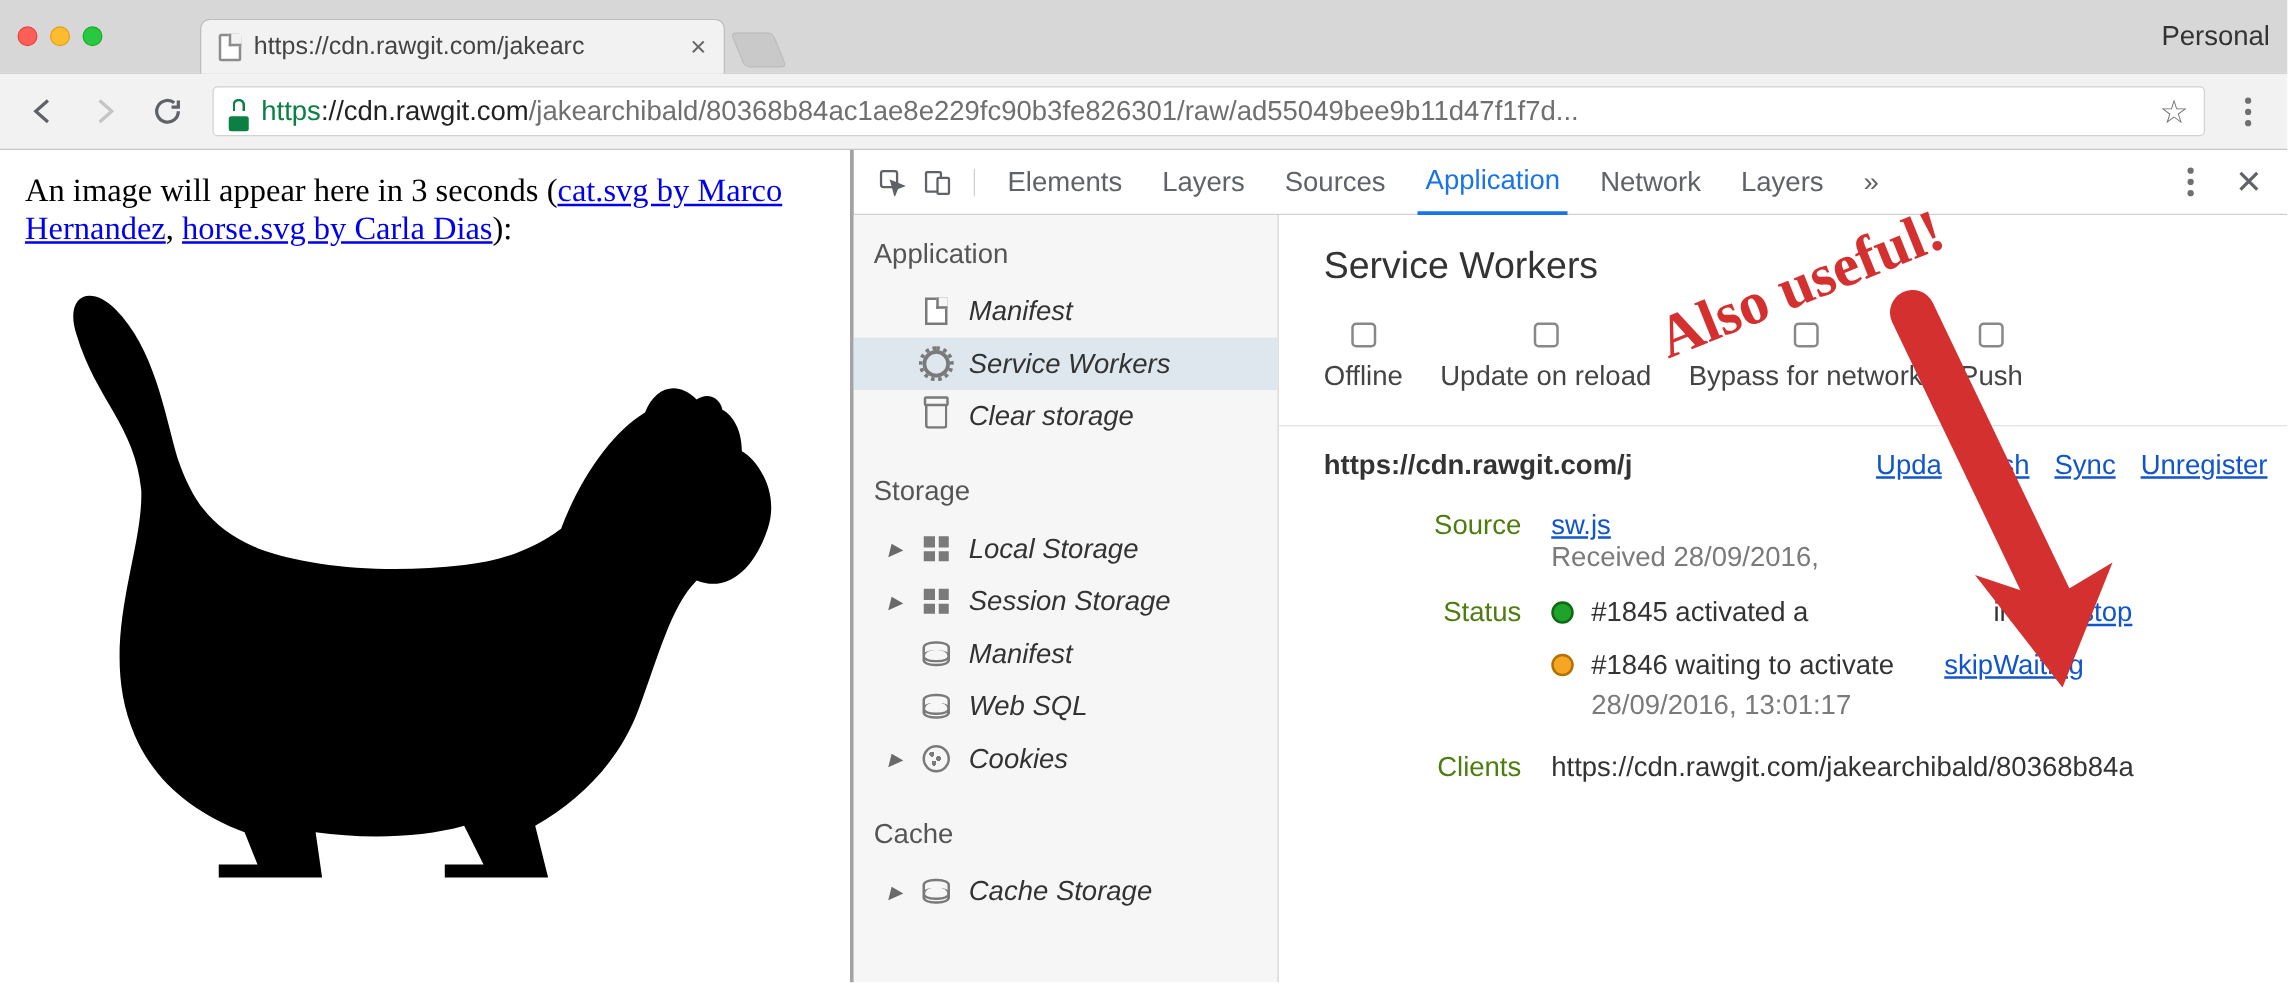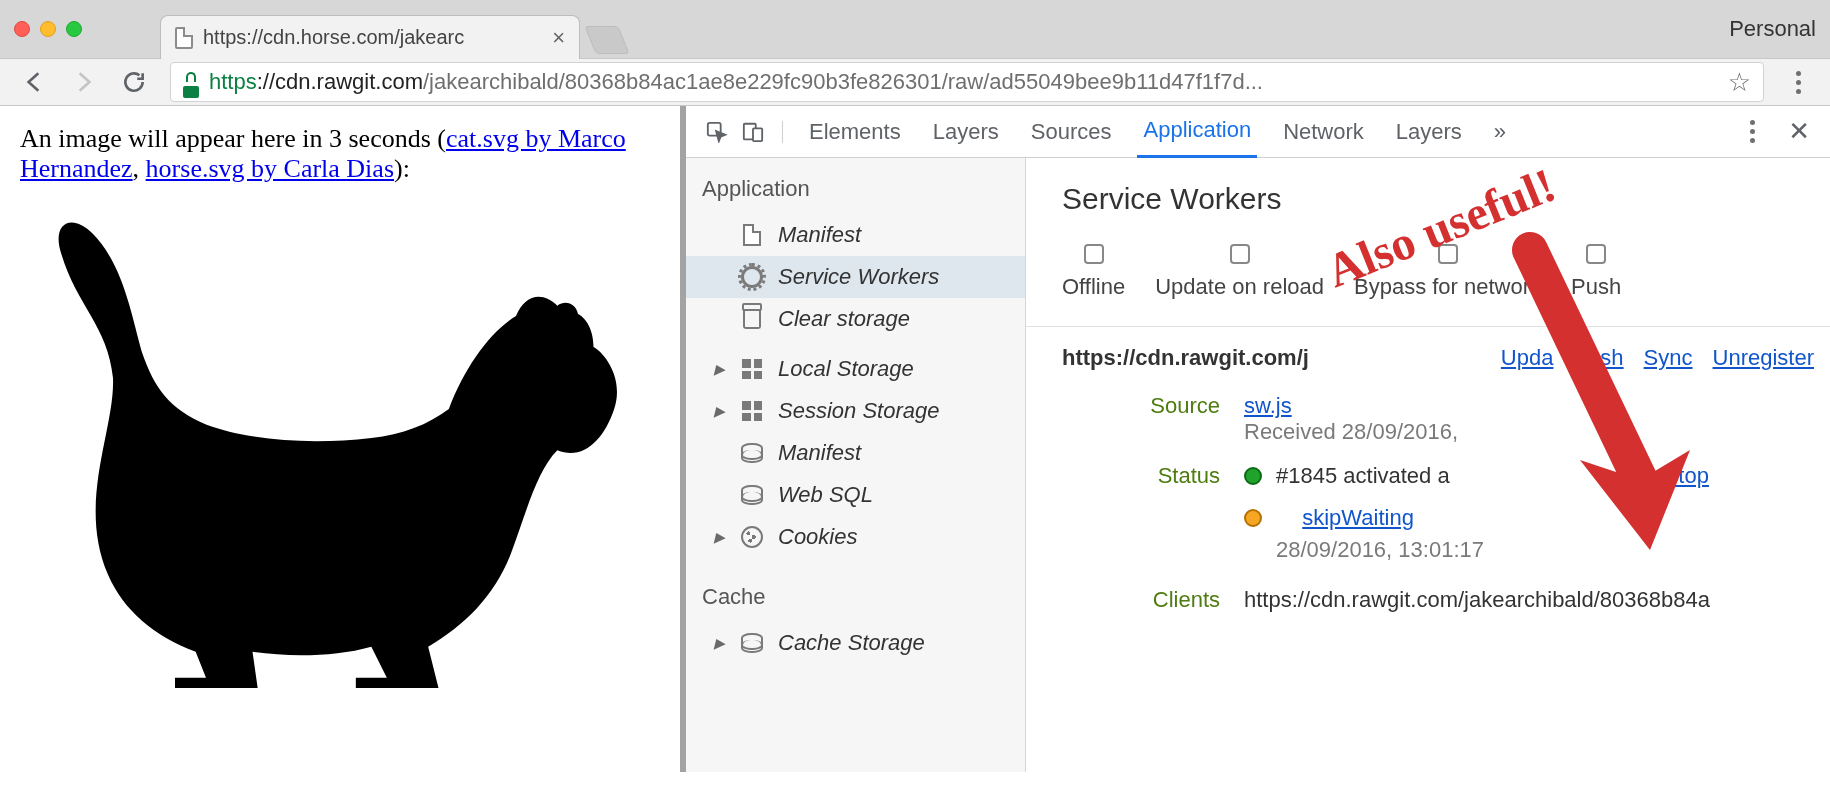--- a/index.html
+++ b/index.html
@@ -12,21 +12,21 @@
   .tl-yel { background: #febc2e; border: 1px solid #e1a116; }
   .tl-grn { background: #28c840; border: 1px solid #1aab29; }
   .tab { position: absolute; left: 160px; bottom: -1px; height: 44px; width: 420px; background: #f2f2f2; border-top-left-radius: 8px; border-top-right-radius: 8px; display: flex; align-items: center; padding: 0 14px; gap: 10px; border: 1px solid #bdbdbd; border-bottom: none; }
   .tab .file-icon { width: 18px; height: 22px; background: #fff; border: 2px solid #8c8c8c; border-radius: 2px; position: relative; }
   .tab .file-icon::after { content: ""; position: absolute; top: -2px; right: -2px; width: 8px; height: 8px; background: #f2f2f2; border-left: 2px solid #8c8c8c; border-bottom: 2px solid #8c8c8c; }
   .tab-title { font-size: 20px; color: #444; white-space: nowrap; overflow: hidden; text-overflow: ellipsis; flex: 1; }
   .tab-close { font-size: 22px; color: #666; }
   .newtab { position: absolute; left: 590px; bottom: 4px; width: 34px; height: 28px; background: #c9c9c9; border: 1px solid #bcbcbc; transform: skewX(22deg); border-radius: 4px; }
   .personal { margin-left: auto; font-size: 22px; color: #333; }
   
-  .urlbar { height: 48px; background: #f2f2f2; border-top: 1px solid #c7c7c7; border-bottom: 1px solid #c7c7c7; display: flex; align-items: center; padding: 0 20px; gap: 22px; }
+  .urlbar { height: 62px; background: #f2f2f2; border-top: 1px solid #c7c7c7; border-bottom: 1px solid #c7c7c7; display: flex; align-items: center; padding: 0 20px; gap: 22px; }
   .nav-btn { width: 28px; height: 28px; display: flex; align-items: center; justify-content: center; color: #777; }
   .nav-btn.disabled { color: #c4c4c4; }
   .nav-btn svg { width: 26px; height: 26px; }
   .url-field { flex: 1; height: 40px; background: #fff; border: 1px solid #d2d2d2; border-radius: 4px; display: flex; align-items: center; padding: 0 12px; gap: 10px; font-size: 22px; color: #333; overflow: hidden; }
   .lock { width: 16px; height: 20px; }
   .lock .body { width: 16px; height: 12px; background: #0b8043; border-radius: 2px; margin-top: 8px; }
   .lock .sh { width: 10px; height: 10px; border: 2px solid #0b8043; border-bottom: none; border-radius: 10px 10px 0 0; margin: 0 auto -4px; }
   .url-text { white-space: nowrap; overflow: hidden; text-overflow: ellipsis; flex: 1; }
   .url-text .scheme { color: #0b8043; font-weight: 500;}
   .url-text .host { color: #222; }
@@ -34,21 +34,21 @@
   .star { color: #6f6f6f; font-size: 26px; }
   .kebab { width: 24px; display: flex; flex-direction: column; gap: 4px; align-items: center; }
   .kebab i { width: 5px; height: 5px; background: #6f6f6f; border-radius: 50%; }
   
   .content { display: flex; height: calc(786px - 58px - 62px); }
   .page { width: 680px; padding: 18px 20px; font-family: "Times New Roman", serif; font-size: 26px; color: #000; }
   .page a { color: #0000ee; text-decoration: underline; }
   .cat-wrap { margin-top: 6px; }
   .cat-wrap svg { width: 620px; height: 500px; }
   
-  .devtools { flex: 1; display: flex; flex-direction: column; border-left: 6px solid #a3a3a3; background: #fff; min-width: 0; justify-content: space-between; }
+  .devtools { flex: 1; display: flex; flex-direction: column; border-left: 3px solid #a3a3a3; background: #fff; min-width: 0; justify-content: space-between; }
   .dt-toolbar { height: 52px; border-bottom: 1px solid #d0d0d0; display: flex; align-items: center; gap: 20px; padding: 0 20px; font-size: 22px; color: #5f6368; }
   .dt-toolbar .grp { display: flex; align-items: center; gap: 14px; padding-right: 18px; border-right: 1px solid #d0d0d0; }
   .dt-tab { padding: 12px 6px; cursor: pointer; color: #5f6368; }
   .dt-tab.active { color: #1a73e8; border-bottom: 3px solid #1a73e8; }
   .dt-toolbar .right { margin-left: auto; display: flex; align-items: center; gap: 24px; }
   .closex { font-size: 26px; color: #5f6368; }
   .dt-body { flex: 1; display: flex; min-height: 0; }
   
   .dt-side { width: 340px; border-right: 1px solid #d6d6d6; background: #f6f6f6; overflow: hidden; font-size: 22px; color: #444; }
   .side-h { font-size: 22px; color: #555; padding: 18px 16px 12px; }
@@ -101,21 +101,21 @@
 <body>
 
 <div class="titlebar">
   <div class="traffic">
     <span class="tl-red"></span>
     <span class="tl-yel"></span>
     <span class="tl-grn"></span>
   </div>
   <div class="tab">
     <span class="file-icon"></span>
-    <span class="tab-title">https://cdn.horse.com/jakearc</span>
+    <span class="tab-title">https://cdn.rawgit.com/jakearc</span>
     <span class="tab-close">×</span>
   </div>
   <div class="newtab"></div>
   <div class="personal">Personal</div>
 </div>
 
 <div class="urlbar">
   <div class="nav-btn">
     <svg viewBox="0 0 24 24" fill="none" stroke="#5f6368" stroke-width="2.4">
         <path d="M16 4 L7 12 L16 20"></path>
@@ -211,20 +211,21 @@
               <span class="lbl">Service Workers</span>
             </div>
           <div class="side-item">
               <span class="nocaret"></span>
               <span class="icn">
                 <span class="i-trash"></span>
               </span>
               <span class="lbl">Clear storage</span>
             </div>
         </div>
+        <div class="side-h">Storage</div>
         <div class="side-list">
           <div class="side-item">
               <span class="caret">▶</span>
               <span class="icn">
                 <span class="i-grid">
                   <i></i>
                   <i></i>
                   <i></i>
                   <i></i>
                 </span>
@@ -321,20 +322,21 @@
           <div class="v status-block">
             <div class="row status-line">
               <span class="dot green"></span>
               <span>#1845 activated a</span>
               <span style="width:120px"></span>
               <span>ing</span>
               &nbsp;&nbsp;<a class="lnk">stop</a>
             </div>
             <div class="row status-line" style="margin-top:16px">
               <span class="dot orange"></span>
+              <span>#1846 waiting to activate</span>
               &nbsp;&nbsp;<a class="lnk">skipWaiting</a>
             </div>
             <div class="row muted" style="margin-left:32px">28/09/2016, 13:01:17</div>
           </div>
         </div>
 
         <div class="kv">
           <div class="k">Clients</div>
           <div class="v clients">https://cdn.rawgit.com/jakearchibald/80368b84a</div>
         </div>

